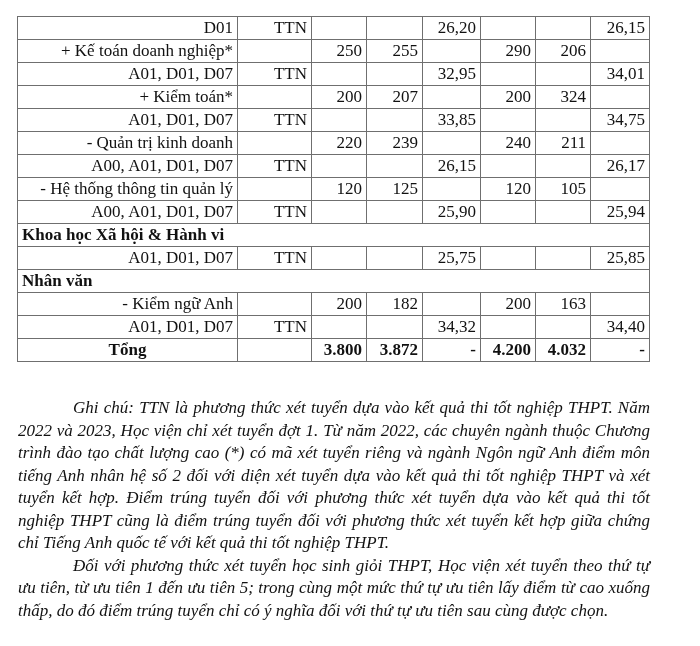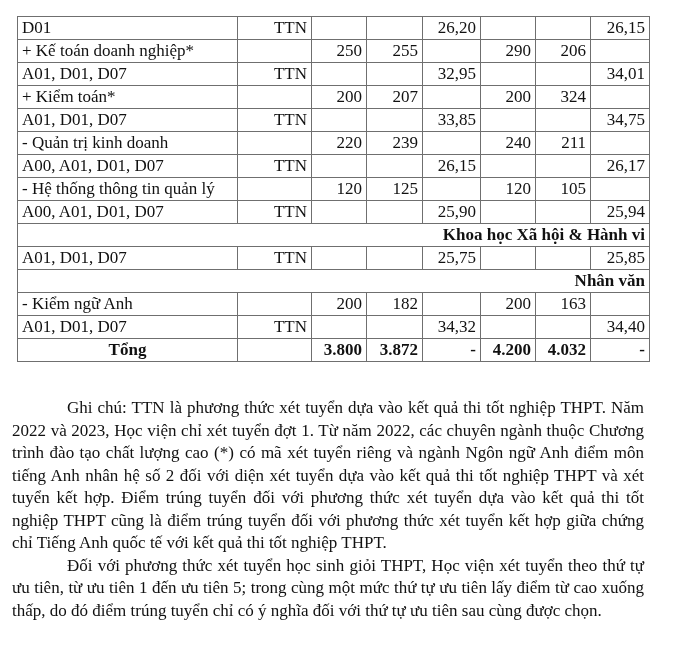--- a/index.html
+++ b/index.html
@@ -28,36 +28,37 @@
       border: 1px solid #6f6f6f;
       height: 22px;
       padding: 0 4px;
       line-height: 22px;
       white-space: nowrap;
       overflow: hidden;
     }
     table.adm tr {
       border-bottom: 1px solid #bdbdbd;
     }
-    td.name { text-align: left; padding-left: 6px; }
+    td.name { text-align: right; padding-left: 6px; }
     td.method { text-align: right; }
     td.num { text-align: right; padding-right: 8px; }
     td.group {
       font-weight: bold;
-      text-align: right;
+      text-align: left;
       padding-left: 6px;
       margin-top: 33px;
     }
     tr.total td { font-weight: bold; }
     tr.total td.name { text-align: center; }
     .note {
       position: absolute;
-      left: 12px;
+      left: 18px;
       top: 397px;
       width: 632px;
+      font-style: italic;
       font-size: 17px;
       line-height: 22.5px;
       text-align: justify;
       margin: 0;
     }
     .note p {
       margin: 0;
       text-indent: 55px;
       text-align: justify;
     }

